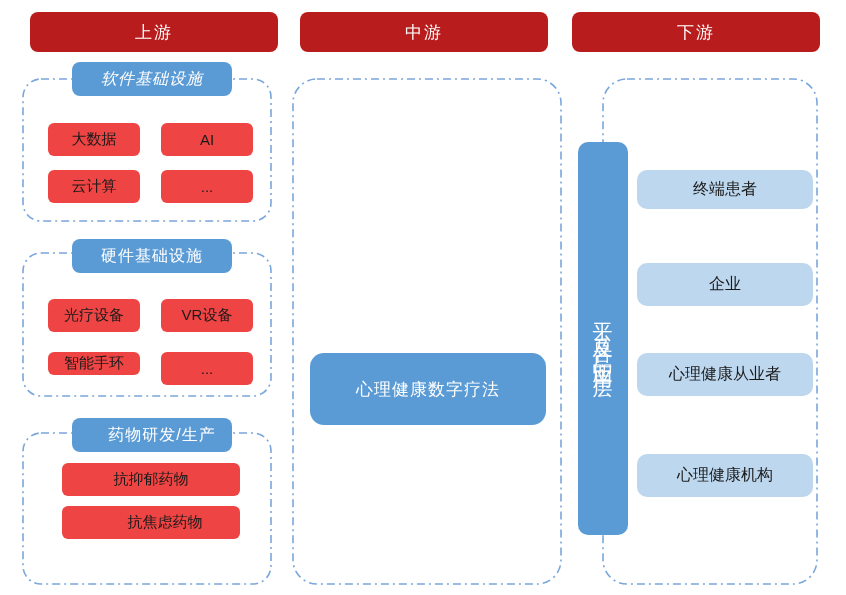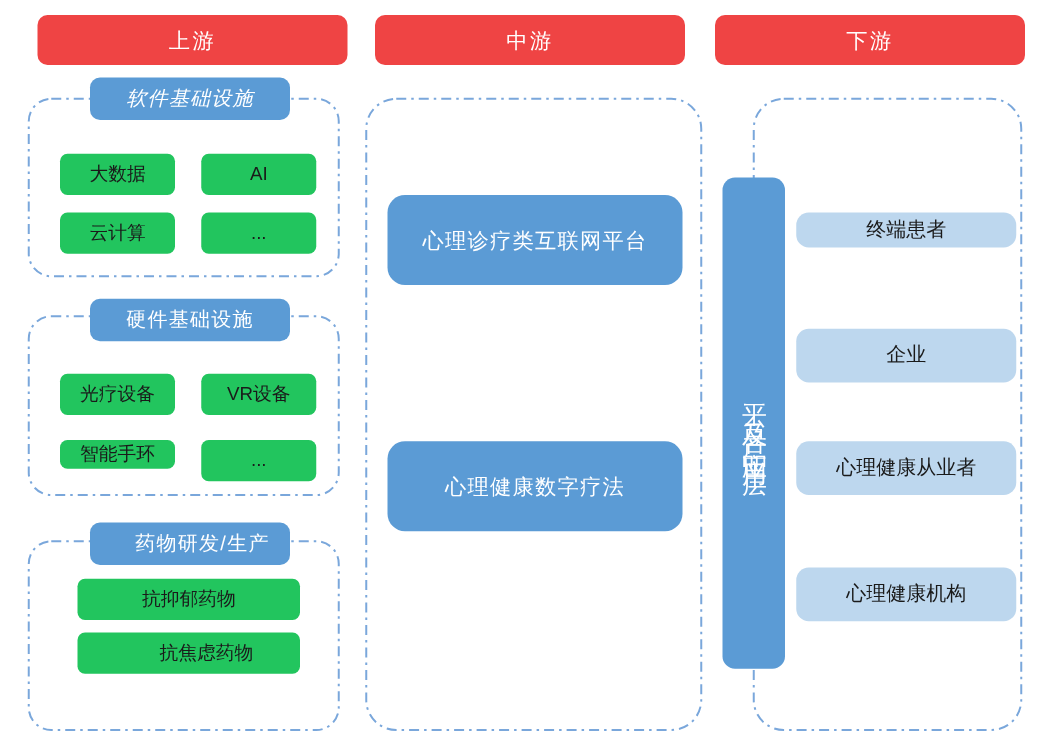--- a/index.html
+++ b/index.html
@@ -2,31 +2,31 @@
 <html><head>
 <meta charset="utf-8">
 <style>
   html,body{margin:0;padding:0;background:#ffffff;}
   body{font-family:"Liberation Sans","DejaVu Sans",sans-serif;}
   .canvas{
     position:relative;width:846px;height:595px;background:#ffffff;overflow:hidden;
   }
   .abs{position:absolute;box-sizing:border-box;}
   .col-header{
-    background:#ef4444;color:#ffffff;border-radius:8px;
+    background:#b91c1c;color:#ffffff;border-radius:8px;
     font-size:17px;display:flex;align-items:center;justify-content:center;
     letter-spacing:2px;z-index:3;
   }
   .group-header{
     background:#5B9BD5;color:#ffffff;border-radius:8px;
     font-size:16px;display:flex;align-items:center;justify-content:center;
     letter-spacing:1px;z-index:3;
   }
   .chip{
-    background:#22c55e;color:#1a1a1a;border-radius:6px;
+    background:#ef4444;color:#1a1a1a;border-radius:6px;
     font-size:15px;display:flex;align-items:center;justify-content:center;
     z-index:2;
   }
   .chip-lg{
     background:#BDD7EE;color:#1a1a1a;border-radius:10px;
     font-size:16px;display:flex;align-items:center;justify-content:center;
     z-index:2;
   }
   .mid-box{
     background:#5B9BD5;color:#ffffff;border-radius:14px;
@@ -73,27 +73,26 @@
   <svg class="dashed" style="left:22px;top:432px;" width="250" height="153">
     <rect x="1" y="1" width="248" height="151" rx="18" fill="none" stroke="#7AA7DB" stroke-width="1.6" stroke-dasharray="8 4 2 4"></rect>
   </svg>
   <div class="abs group-header" style="left:72px;top:418px;width:160px;height:34px;padding-left:20px;">药物研发/生产</div>
   <div class="abs chip" style="left:62px;top:463px;width:178px;height:33px;">抗抑郁药物</div>
   <div class="abs chip" style="left:62px;top:506px;width:178px;height:33px;padding-left:28px;">抗焦虑药物</div>
 
   <svg class="dashed" style="left:292px;top:78px;" width="270" height="507">
     <rect x="1" y="1" width="268" height="505" rx="24" fill="none" stroke="#7AA7DB" stroke-width="1.6" stroke-dasharray="8 4 2 4"></rect>
   </svg>
-  <div class="abs mid-box" style="left:310px;top:156px;width:236px;height:72px;">心理诊疗类互联网平台</div>
   <div class="abs mid-box" style="left:310px;top:353px;width:236px;height:72px;">心理健康数字疗法</div>
 
   <svg class="dashed" style="left:602px;top:78px;" width="216" height="507">
     <rect x="1" y="1" width="214" height="505" rx="24" fill="none" stroke="#7AA7DB" stroke-width="1.6" stroke-dasharray="8 4 2 4"></rect>
   </svg>
   <div class="abs vbar" style="left:578px;top:142px;width:50px;height:393px;">
     <span>平台及产品应用层</span>
   </div>
-  <div class="abs chip-lg" style="left:637px;top:170px;width:176px;height:28px;">终端患者</div>
+  <div class="abs chip-lg" style="left:637px;top:170px;width:176px;height:39px;">终端患者</div>
   <div class="abs chip-lg" style="left:637px;top:263px;width:176px;height:43px;">企业</div>
   <div class="abs chip-lg" style="left:637px;top:353px;width:176px;height:43px;">心理健康从业者</div>
   <div class="abs chip-lg" style="left:637px;top:454px;width:176px;height:43px;">心理健康机构</div>
 
 </div>
 
 </body></html>

